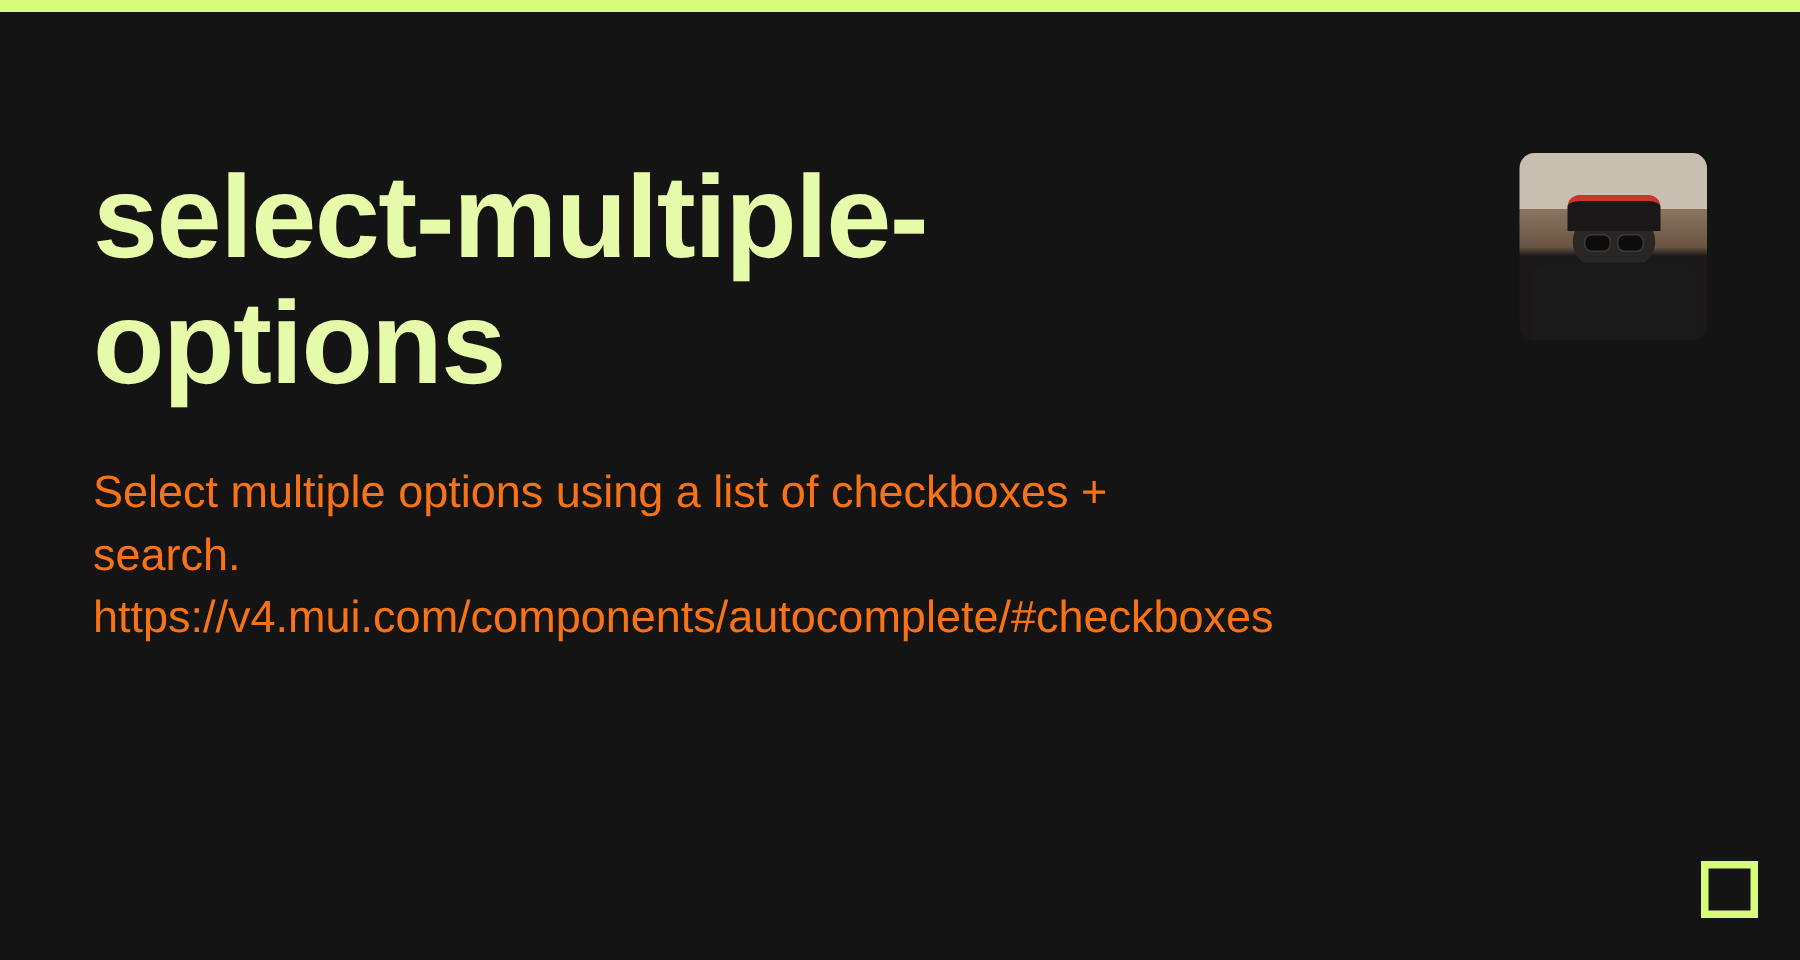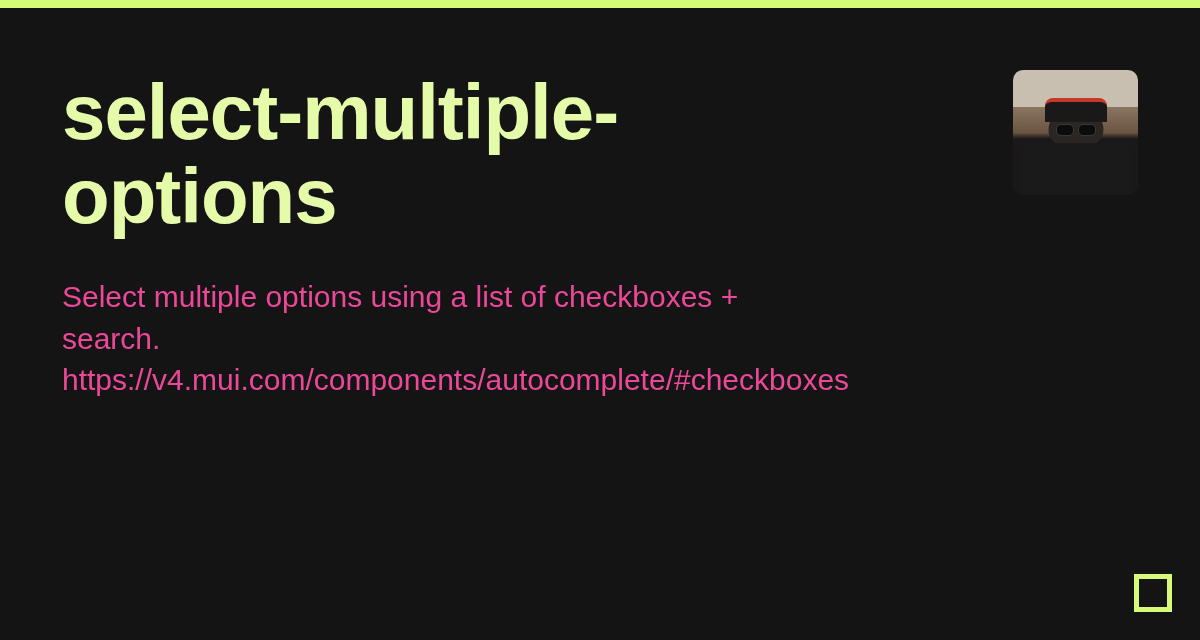--- a/index.html
+++ b/index.html
@@ -14,38 +14,38 @@
       font-family: -apple-system, BlinkMacSystemFont, "Segoe UI", Helvetica, Arial, sans-serif;
       overflow: hidden;
       position: relative;
     }
     .top-bar {
       width: 100%;
       height: 8px;
       background: #d6fb78;
     }
     .content {
-      padding: 62px 62px 0 62px;
+      padding: 94px 62px 0 62px;
       display: flex;
       justify-content: space-between;
       align-items: flex-start;
     }
     .text-block {
       max-width: 720px;
     }
     .title {
       color: #e5fba9;
       font-size: 78px;
       font-weight: 700;
       line-height: 1.08;
       letter-spacing: -1px;
       margin-bottom: 38px;
     }
     .description {
-      color: #ec4899;
+      color: #f97316;
       font-size: 30px;
       font-weight: 400;
       line-height: 1.38;
       max-width: 680px;
     }
     .avatar {
       width: 125px;
       height: 125px;
       border-radius: 10px;
       flex-shrink: 0;

